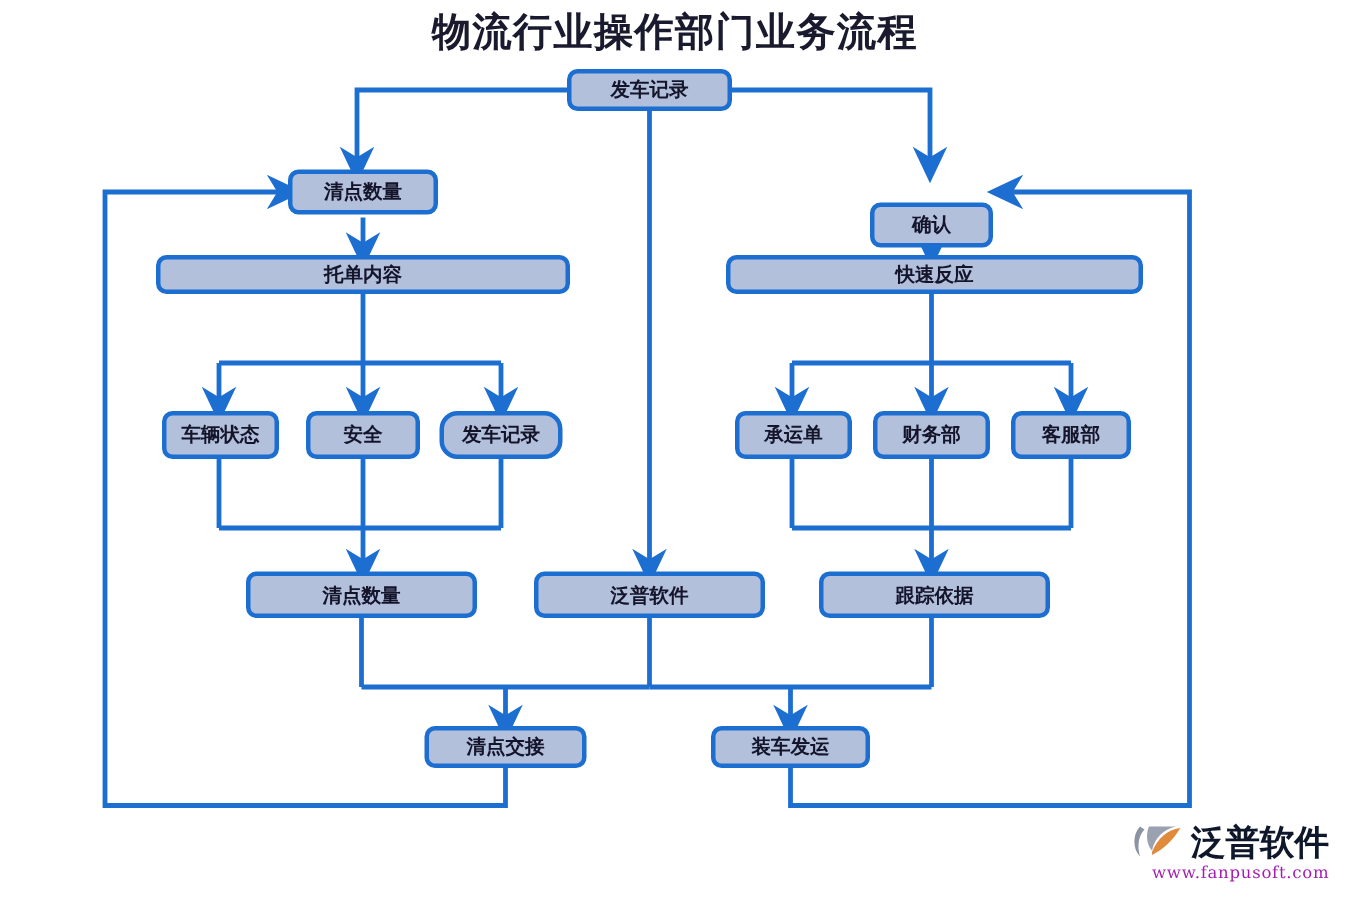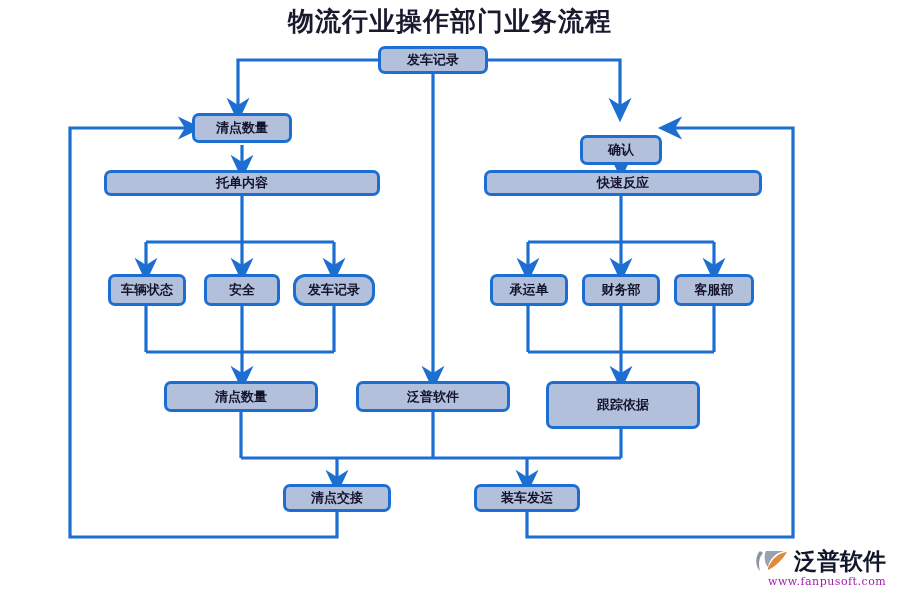--- a/index.html
+++ b/index.html
@@ -160,21 +160,21 @@
   <div class="node" style="left:484px; top:170px; width:278px; height:26px;">快速反应</div>
   <div class="node" style="left:204px; top:274px; width:76px; height:32px;">安全</div>
   <div class="node" style="left:293px; top:274px; width:82px; height:32px;border-radius:12px;">发车记录</div>
 
   <div class="node" style="left:490px; top:274px; width:78px; height:32px;font-family:Liberation Serif, serif;">承运单</div>
   <div class="node" style="left:582px; top:274px; width:78px; height:32px;">财务部</div>
   <div class="node" style="left:674px; top:274px; width:80px; height:32px;">客服部</div>
 
   <div class="node" style="left:164px; top:381px; width:154px; height:31px;">清点数量</div>
   <div class="node" style="left:356px; top:381px; width:154px; height:31px;">泛普软件</div>
-  <div class="node" style="left:546px; top:381px; width:154px; height:48px;">跟踪依据</div>
+  <div class="node" style="left:546px; top:381px; width:154px; height:31px;">跟踪依据</div>
 
   <div class="node" style="left:474px; top:484px; width:106px; height:28px;">装车发运</div>
   <div class="node" style="left:283px; top:484px; width:108px; height:28px;">清点交接</div>
 
   <div id="logo">
     <svg id="logo-mark" width="40" height="28" viewBox="0 0 40 28">
       <path d="M6,4 C1,9 1,19 6,24 C4,17 5,10 9,6 Z" fill="#8c93a3"></path>
       <path d="M12,4 L30,4 C22,6 16,11 14,20 C10,16 10,8 12,4 Z" fill="#9aa1b0"></path>
       <path d="M14,21 C18,11 25,6 33,5 C28,13 22,19 14,23 Z" fill="#e08a3c"></path>
     </svg>

